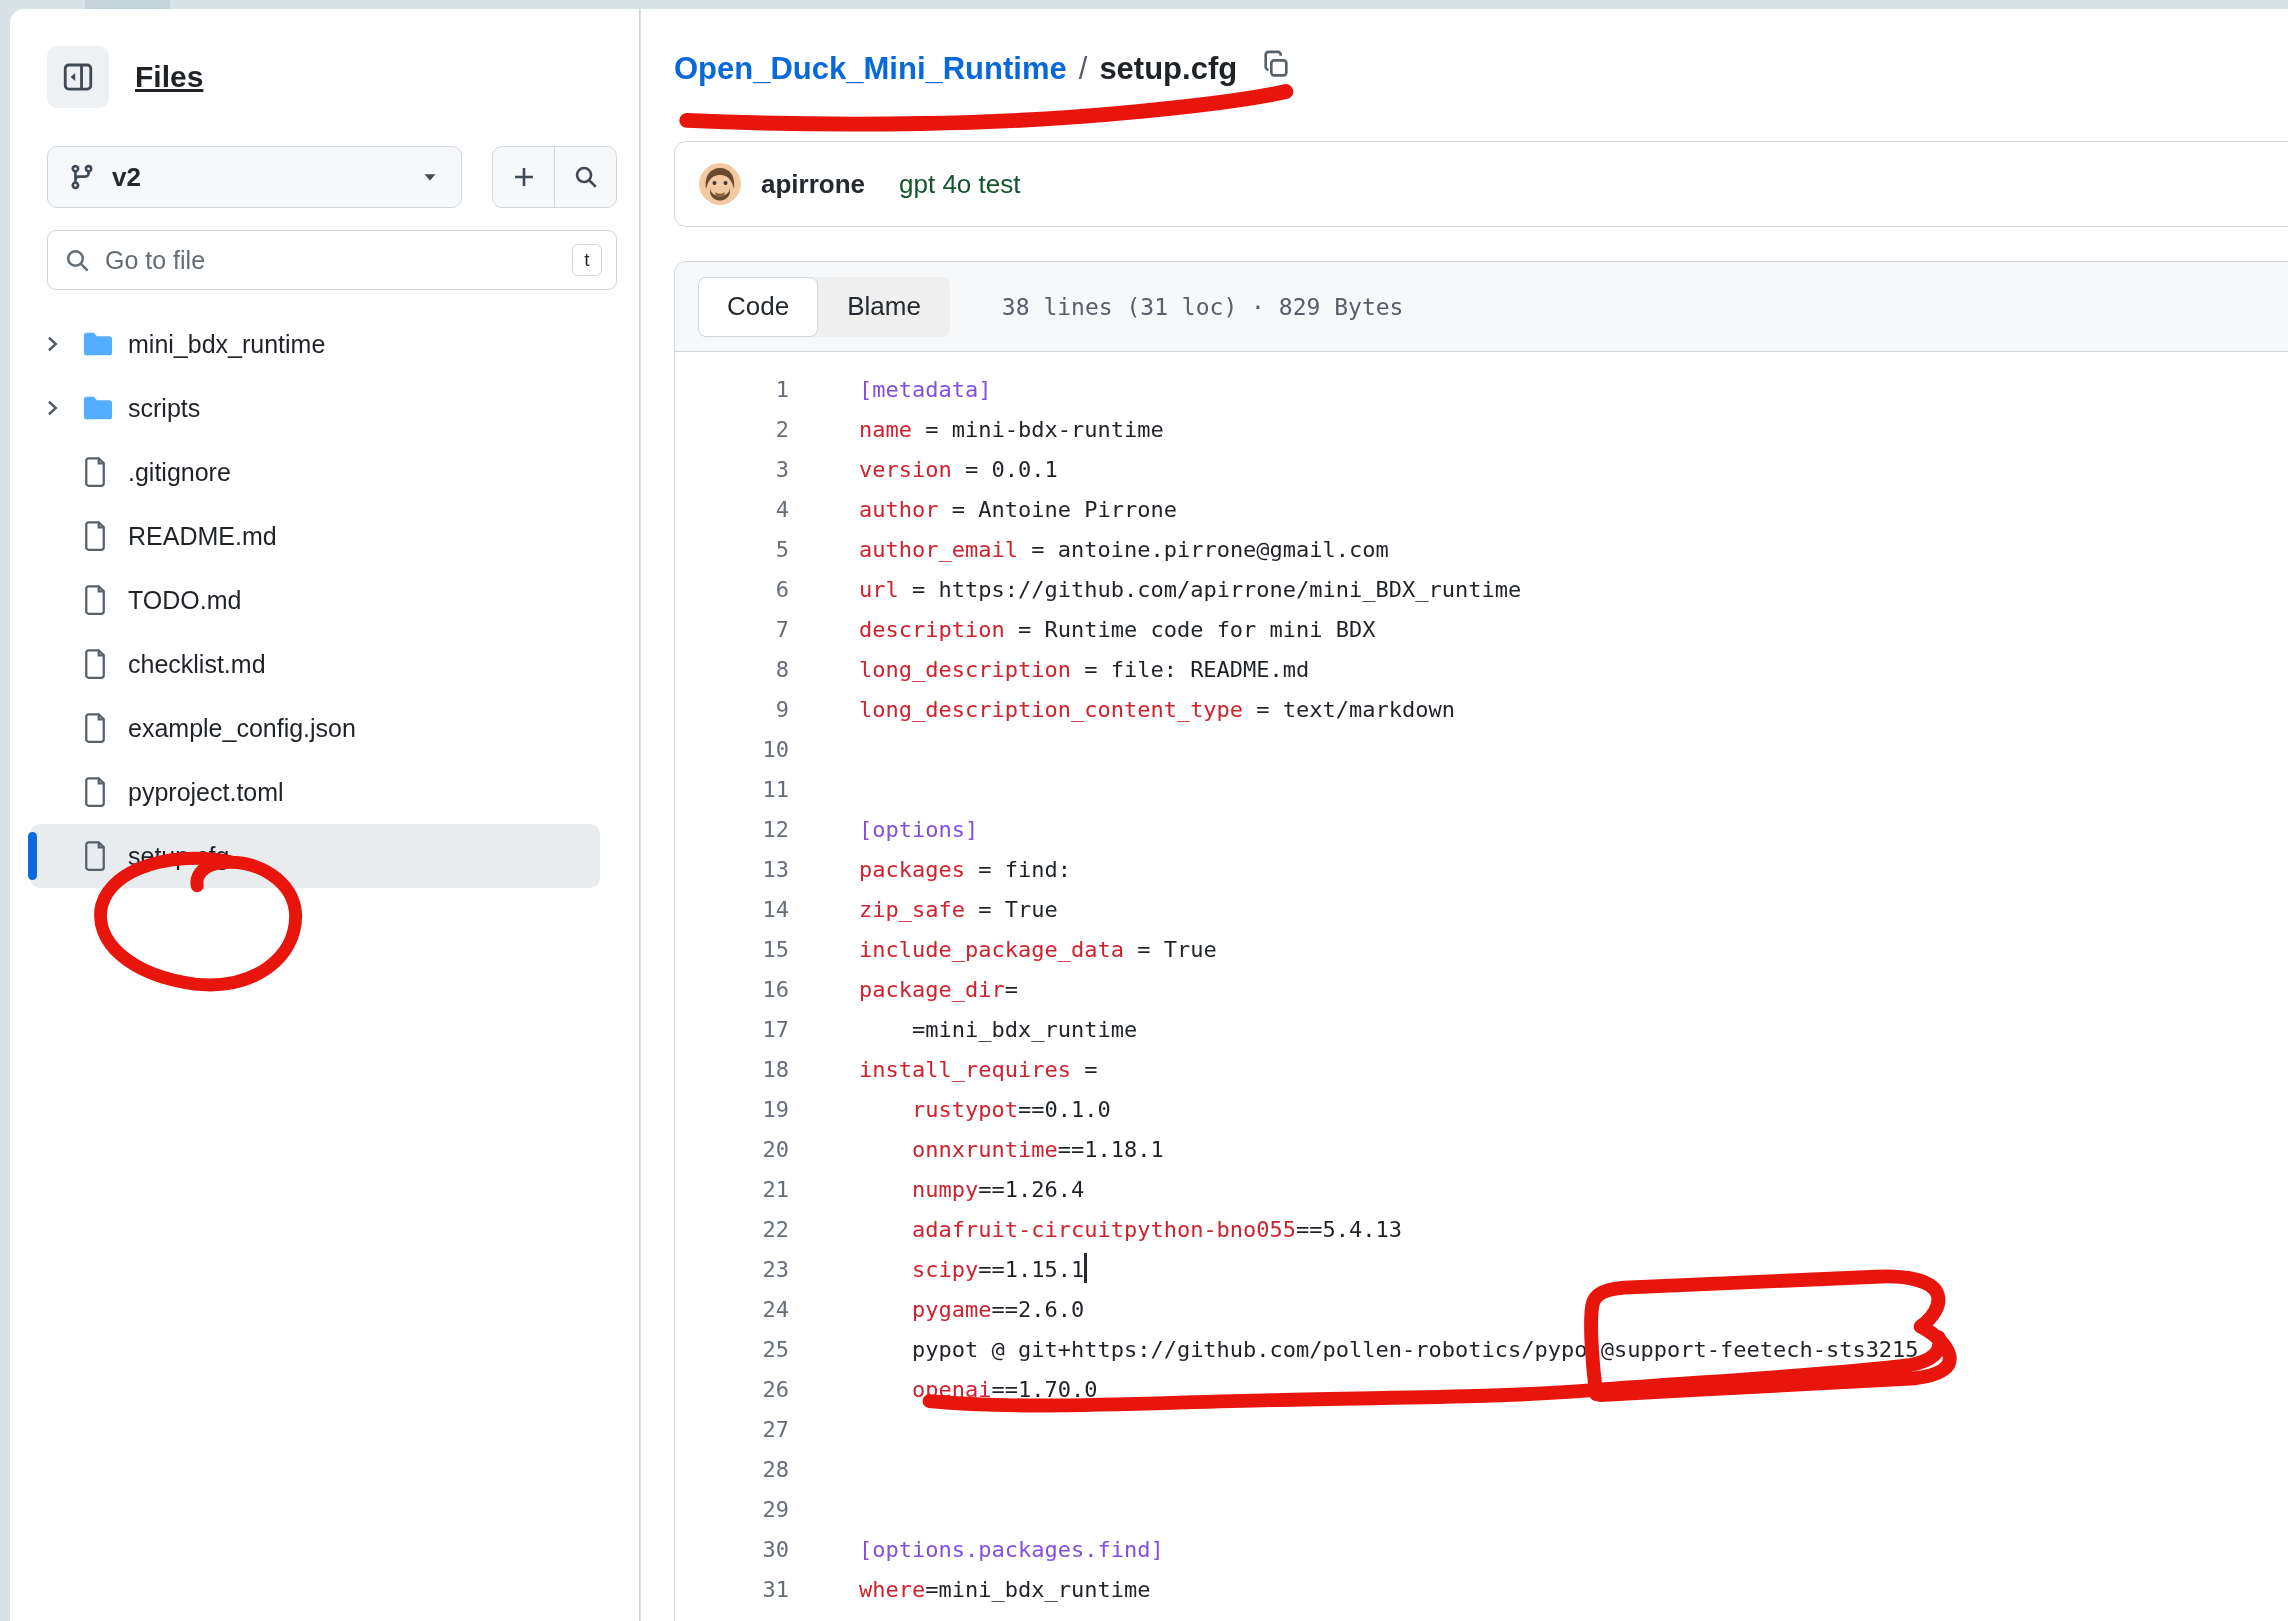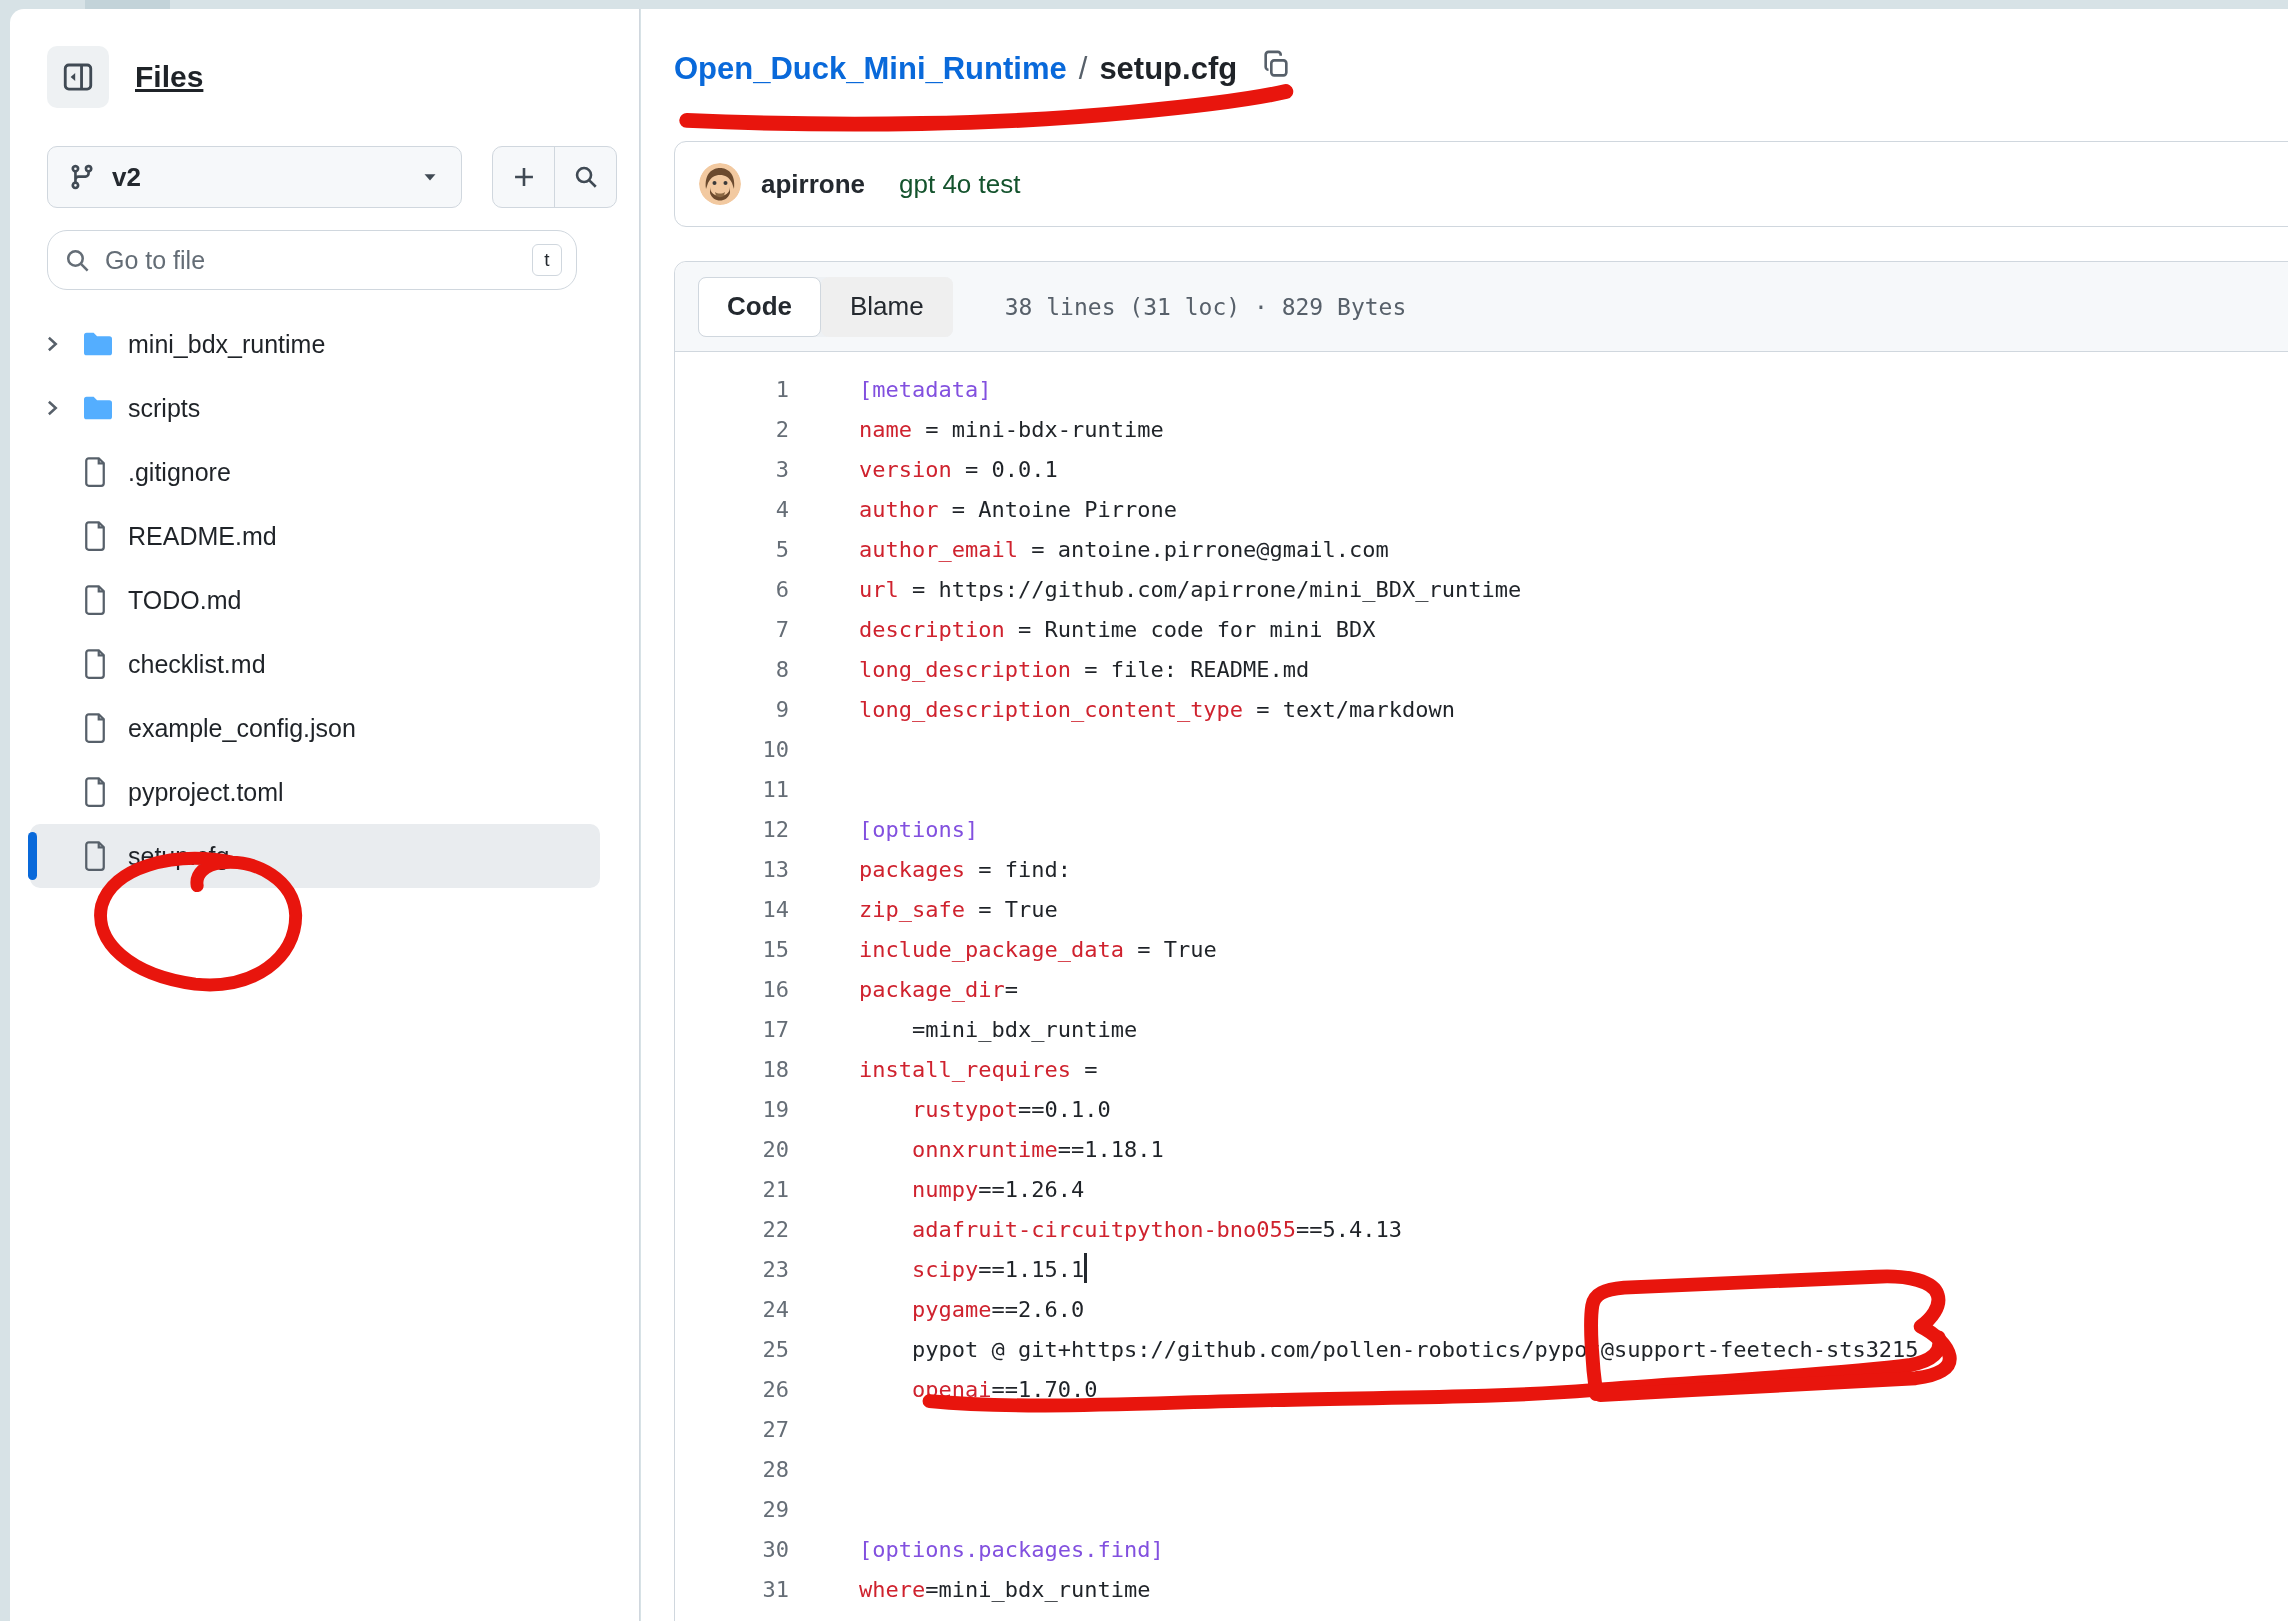--- a/index.html
+++ b/index.html
@@ -21,22 +21,22 @@
   .branch-row { position:absolute; left:37px; top:137px; width:570px; display:flex; gap:30px; }
   .branch-btn { width:416px; height:62px; background:#f6f8fa; border:1px solid #d0d7de; border-radius:10px;
                 display:flex; align-items:center; padding:0 20px; cursor:pointer; }
   .branch-label { font-size:26px; font-weight:600; color:#24292f; margin-left:16px; flex:1; text-align:left; }
   .btn-group { display:flex; width:125px; height:62px; border:1px solid #d0d7de; border-radius:10px;
                background:#f6f8fa; overflow:hidden; }
   .btn-group > button { flex:1; background:transparent; border:none; display:flex; align-items:center;
                justify-content:center; cursor:pointer; }
   .btn-group > button:first-child { border-right:1px solid #d0d7de; }
 
-  .goto-wrap { position:absolute; left:37px; top:221px; width:530px; height:60px;
-               border:1px solid #d0d7de; border-radius:20px; background:#fff;
+  .goto-wrap { position:absolute; left:37px; top:221px; width:570px; height:60px;
+               border:1px solid #d0d7de; border-radius:9px; background:#fff;
                display:flex; align-items:center; padding:0 14px 0 16px; }
   .goto-input { flex:1; border:none; outline:none; font-size:25px; color:#1f2328; margin-left:14px;
                 font-family:"Liberation Sans", sans-serif; background:transparent; }
   .goto-input::placeholder { color:#646d76; }
   .kbd-hint { width:30px; height:32px; border:1px solid #d0d7de; border-radius:6px; font-size:19px;
               color:#24292f; display:flex; align-items:center; justify-content:center; }
 
   .tree { position:absolute; left:20px; top:303px; width:570px; }
   .tree-row { position:relative; height:64px; display:flex; align-items:center; padding-left:12px;
               border-radius:10px; cursor:pointer; }
@@ -62,21 +62,21 @@
   .commit-author { font-size:26px; font-weight:700; color:#24292f; margin-left:20px; cursor:pointer; }
   .commit-msg { font-size:26px; color:#14532d; margin-left:34px; cursor:pointer; }
 
   .code-box { position:absolute; left:33px; top:252px; width:1692px; height:1361px;
               border:1px solid #d0d7de; border-radius:12px 0 0 0; background:#fff; }
   .code-header { height:90px; background:#f6f8fa; border-bottom:1px solid #d0d7de;
                  border-radius:12px 0 0 0; display:flex; align-items:center; padding-left:23px; }
   .seg-tabs { display:flex; background:#eef1f4; border-radius:8px; height:60px; align-items:stretch; }
   .seg-tab { min-width:111px; padding:0 28px; display:flex; align-items:center; justify-content:center;
              font-size:26px; color:#24292f; border-radius:8px; cursor:pointer; border:1px solid transparent; }
-  .seg-tab.active { background:#fff; border:1px solid #d0d7de; font-weight:700; }
+  .seg-tab.active { background:#fff; border:1px solid #d0d7de; font-weight:400; }
   .file-meta { margin-left:52px; font-family:"DejaVu Sans Mono", monospace; font-size:23px; color:#57606a; }
 
   .code-lines { padding-top:18px; }
   .code-line { display:flex; height:40px; }
   .ln { width:114px; flex:0 0 auto; text-align:right; font-family:"DejaVu Sans Mono", monospace;
         font-size:22px; line-height:40px; color:#656d76; cursor:pointer; }
   .lc { font-family:"DejaVu Sans Mono", monospace; font-size:22px; line-height:40px;
         white-space:pre; padding-left:70px; color:#1f2328; }
   .seg-key { color:#cf222e; }
   .seg-section { color:#8250df; }

